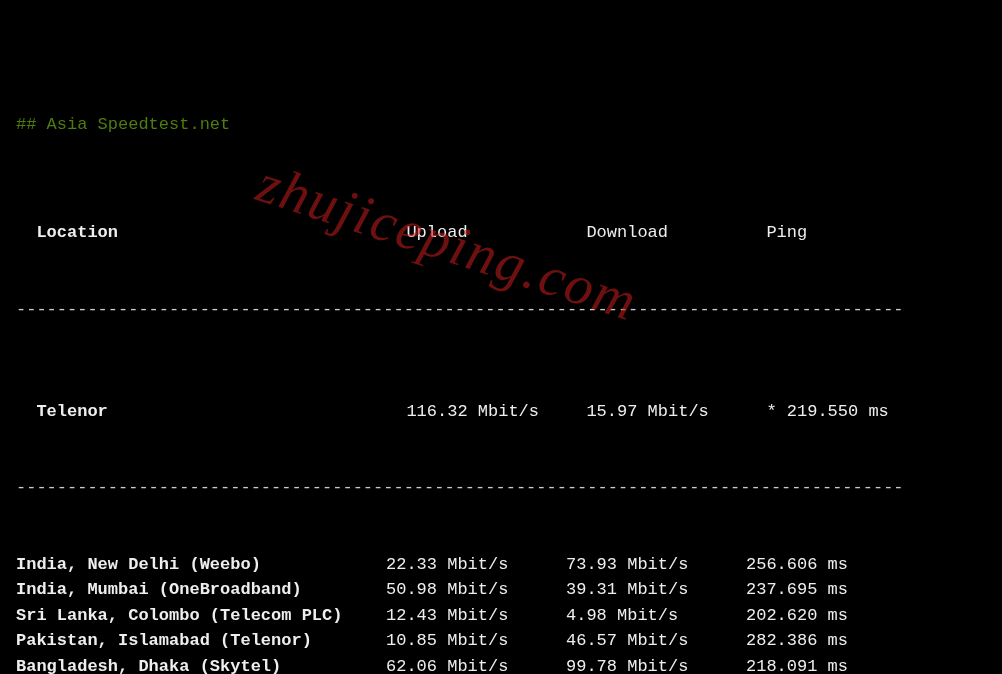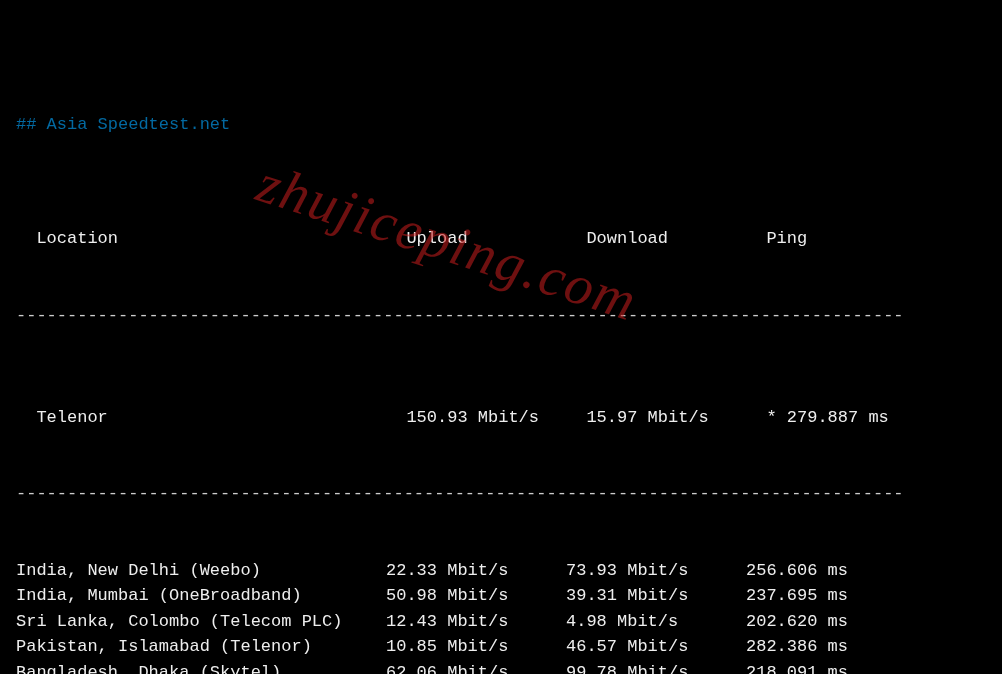--- a/index.html
+++ b/index.html
@@ -14,27 +14,27 @@
       font-size: 17px;
       line-height: 1.5;
       padding: 10px 16px;
       white-space: pre;
       position: relative;
       width: 1002px;
       height: 674px;
       overflow: hidden;
     }
     .title {
-      color: #0369a1;
-      margin-bottom: 12px;
+      color: #4d7c0f;
+      margin-bottom: 6px;
     }
     .row {
       display: block;
     }
-    .col-loc { display: inline-block; width: 370px; }
+    .col-loc { display: inline-block; width: 370px; font-weight: bold; }
     .col-up  { display: inline-block; width: 180px; font-family: Liberation Mono, monospace; }
     .col-dn  { display: inline-block; width: 180px; }
     .col-pg  { display: inline-block; font-family: Liberation Mono, monospace; }
     .sep {
       color: #ccc;
       letter-spacing: 0;
     }
     .watermark {
       position: absolute;
       top: 200px;
@@ -55,21 +55,21 @@
 
 <div class="title">## Asia Speedtest.net</div>
 
 <div class="row">
   <span class="col-loc">Location</span><span class="col-up">Upload</span><span class="col-dn">Download</span><span class="col-pg">Ping</span>
 </div>
 
 <div class="sep">---------------------------------------------------------------------------------------</div>
 
 <div class="row">
-  <span class="col-loc">Telenor</span><span class="col-up">150.93 Mbit/s</span><span class="col-dn">15.97 Mbit/s</span><span class="col-pg">* 279.887 ms</span>
+  <span class="col-loc">Telenor</span><span class="col-up">116.32 Mbit/s</span><span class="col-dn">15.97 Mbit/s</span><span class="col-pg">* 219.550 ms</span>
 </div>
 
 <div class="sep">---------------------------------------------------------------------------------------</div>
 
 <div id="rows-container"><div class="row"><span class="col-loc">India, New Delhi (Weebo)</span><span class="col-up">22.33 Mbit/s</span><span class="col-dn">73.93 Mbit/s</span><span class="col-pg">256.606 ms</span></div><div class="row"><span class="col-loc">India, Mumbai (OneBroadband)</span><span class="col-up">50.98 Mbit/s</span><span class="col-dn">39.31 Mbit/s</span><span class="col-pg">237.695 ms</span></div><div class="row"><span class="col-loc">Sri Lanka, Colombo (Telecom PLC)</span><span class="col-up">12.43 Mbit/s</span><span class="col-dn">4.98 Mbit/s</span><span class="col-pg">202.620 ms</span></div><div class="row"><span class="col-loc">Pakistan, Islamabad (Telenor)</span><span class="col-up">10.85 Mbit/s</span><span class="col-dn">46.57 Mbit/s</span><span class="col-pg">282.386 ms</span></div><div class="row"><span class="col-loc">Bangladesh, Dhaka (Skytel)</span><span class="col-up">62.06 Mbit/s</span><span class="col-dn">99.78 Mbit/s</span><span class="col-pg">218.091 ms</span></div></div>
 
 <div class="watermark">zhujiceping.com</div>
 
 
 

